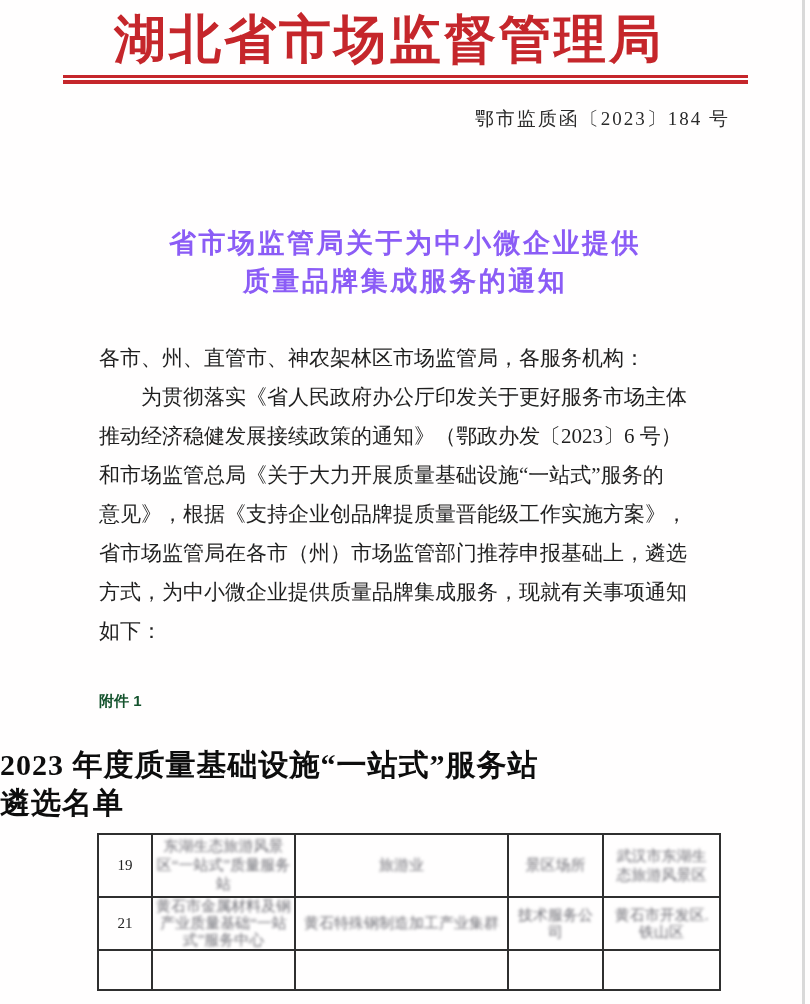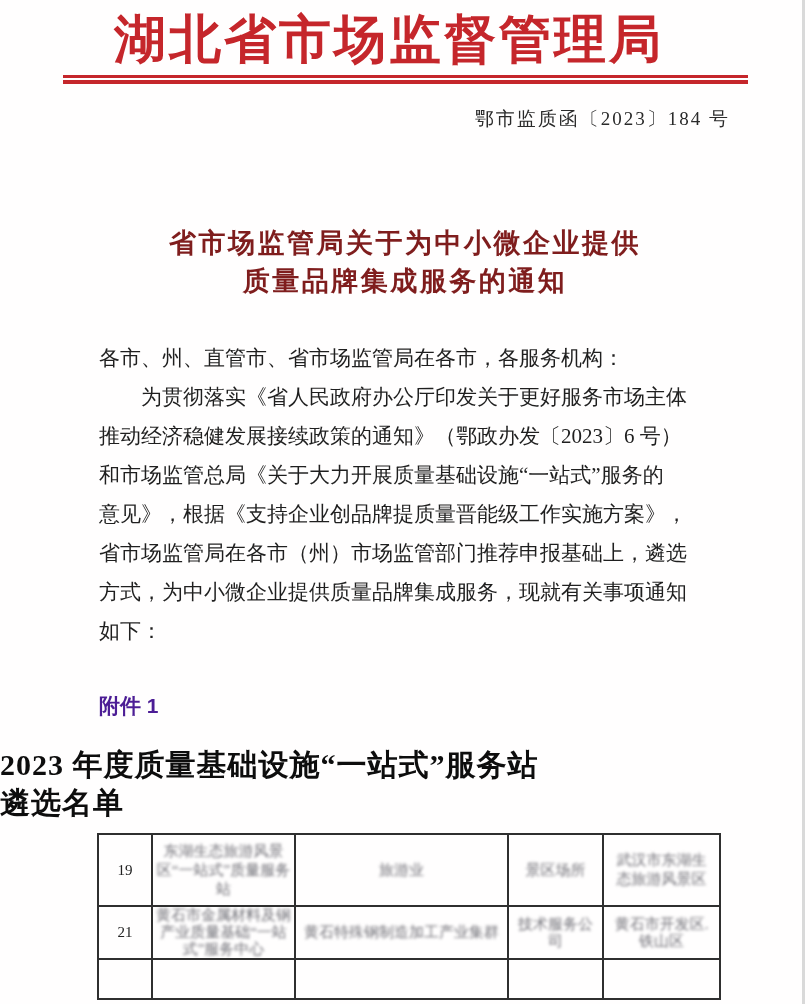--- a/index.html
+++ b/index.html
@@ -48,40 +48,40 @@
   .notice-title {
     position: absolute;
     top: 224px;
     left: 0;
     width: 810px;
     text-align: center;
     font-size: 27px;
     font-weight: bold;
     letter-spacing: 2.5px;
     line-height: 38px;
-    color: #7f1d1d;
+    color: #8b5cf6;
   }
   .body-text {
     position: absolute;
     top: 339px;
     left: 99px;
     width: 618px;
     font-size: 21px;
     line-height: 39px;
     color: #1f1f1f;
   }
   .body-line { white-space: nowrap; }
   .attachment-label {
     position: absolute;
     top: 692px;
     left: 99px;
     font-family: "Liberation Sans", "DejaVu Sans", sans-serif;
-    font-size: 21px;
+    font-size: 15px;
     font-weight: bold;
-    color: #4c1d95;
+    color: #14532d;
   }
   .attachment-title {
     position: absolute;
     top: 746px;
     left: 0;
     width: 810px;
     font-size: 30px;
     font-weight: bold;
     letter-spacing: 1px;
     line-height: 38px;
@@ -99,21 +99,21 @@
   }
   table.selection td {
     border: 2px solid #2f2f2f;
     text-align: center;
     vertical-align: middle;
     padding: 0 2px;
     line-height: 19px;
     overflow: hidden;
   }
   table.selection td.region { padding: 0 7px; }
-  tr.row-19 { height: 72px; }
+  tr.row-19 { height: 63px; }
   tr.row-20 { height: 45px; }
   tr.row-21 { height: 52px; }
   tr.row-21 td { line-height: 17px; }
   tr.row-cut { height: 40px; }
   .blur {
     filter: blur(1.5px);
     color: #6f6f76;
   }
   .page-edge {
     position: absolute;
@@ -135,21 +135,21 @@
   <div class="red-divider"></div>
 
   <div class="doc-number">鄂市监质函〔2023〕184 号</div>
 
   <div class="notice-title">
     <div>省市场监管局关于为中小微企业提供</div>
     <div>质量品牌集成服务的通知</div>
   </div>
 
   <div class="body-text">
-    <div class="body-line">各市、州、直管市、省市场监管局在各市，各服务机构：</div>
+    <div class="body-line">各市、州、直管市、神农架林区市场监管局，各服务机构：</div>
     <div class="body-line">　　为贯彻落实《省人民政府办公厅印发关于更好服务市场主体</div>
     <div class="body-line">推动经济稳健发展接续政策的通知》（鄂政办发〔2023〕6 号）</div>
     <div class="body-line">和市场监管总局《关于大力开展质量基础设施“一站式”服务的</div>
     <div class="body-line">意见》，根据《支持企业创品牌提质量晋能级工作实施方案》，</div>
     <div class="body-line">省市场监管局在各市（州）市场监管部门推荐申报基础上，遴选</div>
     <div class="body-line">方式，为中小微企业提供质量品牌集成服务，现就有关事项通知</div>
     <div class="body-line">如下：</div>
   </div>
 
   <div class="attachment-label">附件 1</div>

